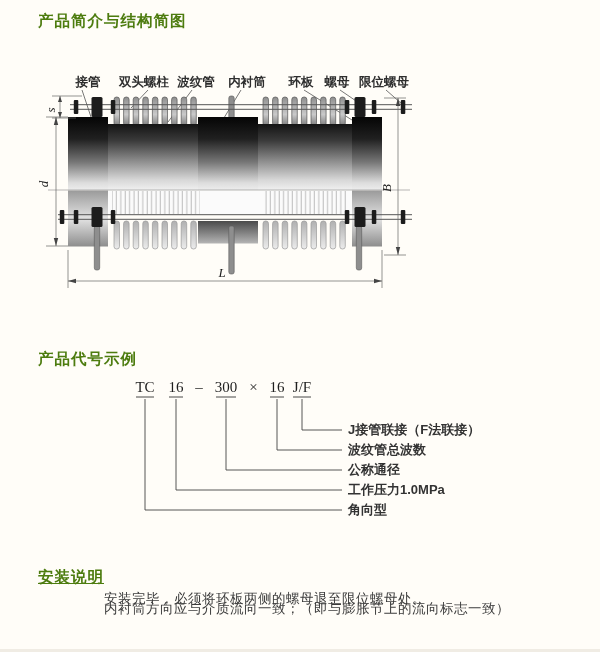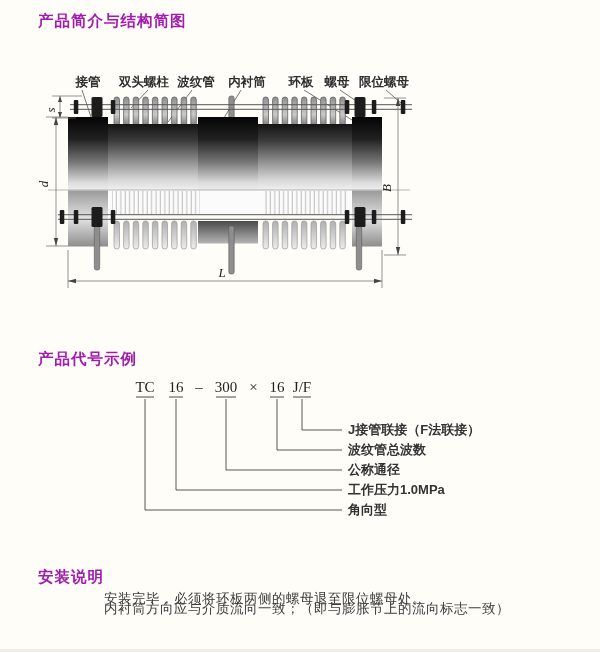--- a/index.html
+++ b/index.html
@@ -3,26 +3,26 @@
 <meta charset="utf-8">
 <style>
   html,body{margin:0;padding:0;}
   body{
     width:600px;height:652px;position:relative;overflow:hidden;
     background:#fffdf8;
     font-family:"Liberation Sans","DejaVu Sans",sans-serif;
   }
   .sec-title{
     position:absolute;left:38px;
-    font-size:15.5px;font-weight:bold;color:#a21caf;
+    font-size:15.5px;font-weight:bold;color:#4d7c0f;
     letter-spacing:1px;
   }
   #title-intro{top:11px;}
   #title-code{top:349px;}
-  #title-install{top:567px;}
+  #title-install{top:567px;text-decoration:underline;}
   .install-line{
     position:absolute;left:56px;width:520px;
     font-size:13.5px;font-weight:400;color:#3b3b3b;
     letter-spacing:0.5px;
     padding-left:48px;
   }
   #install-line-1{top:600px;}
   #install-line-2{top:590px;}
   svg{position:absolute;}
   #diagram-svg{left:30px;top:66px;}

